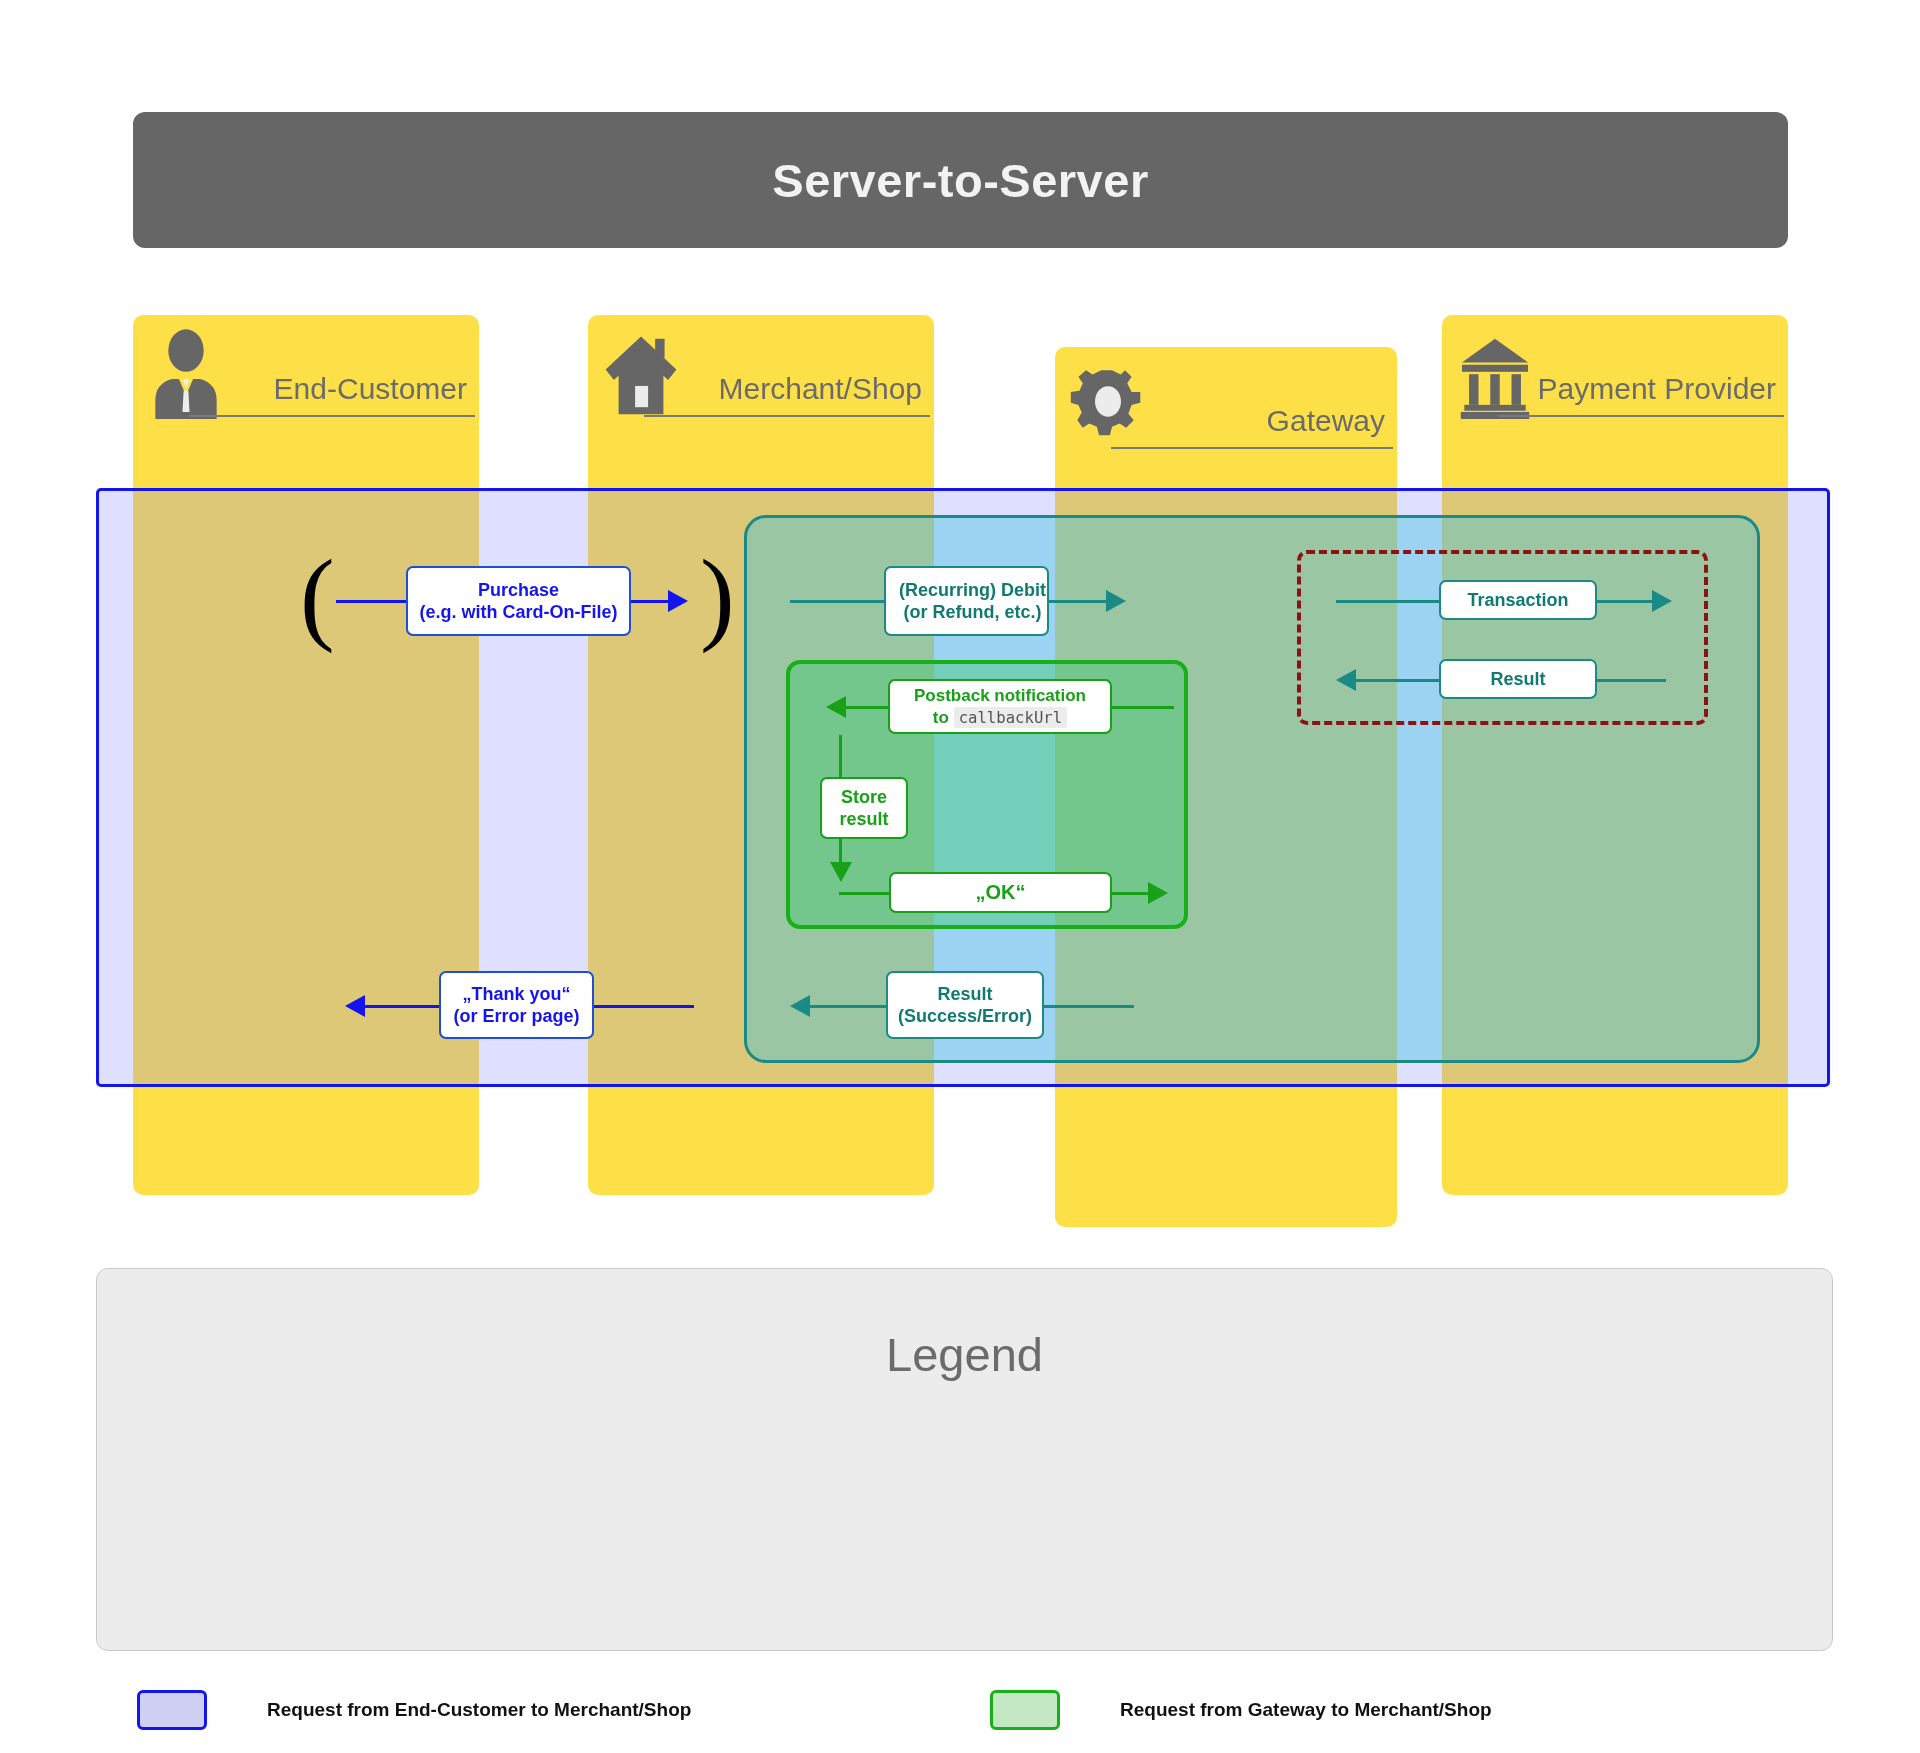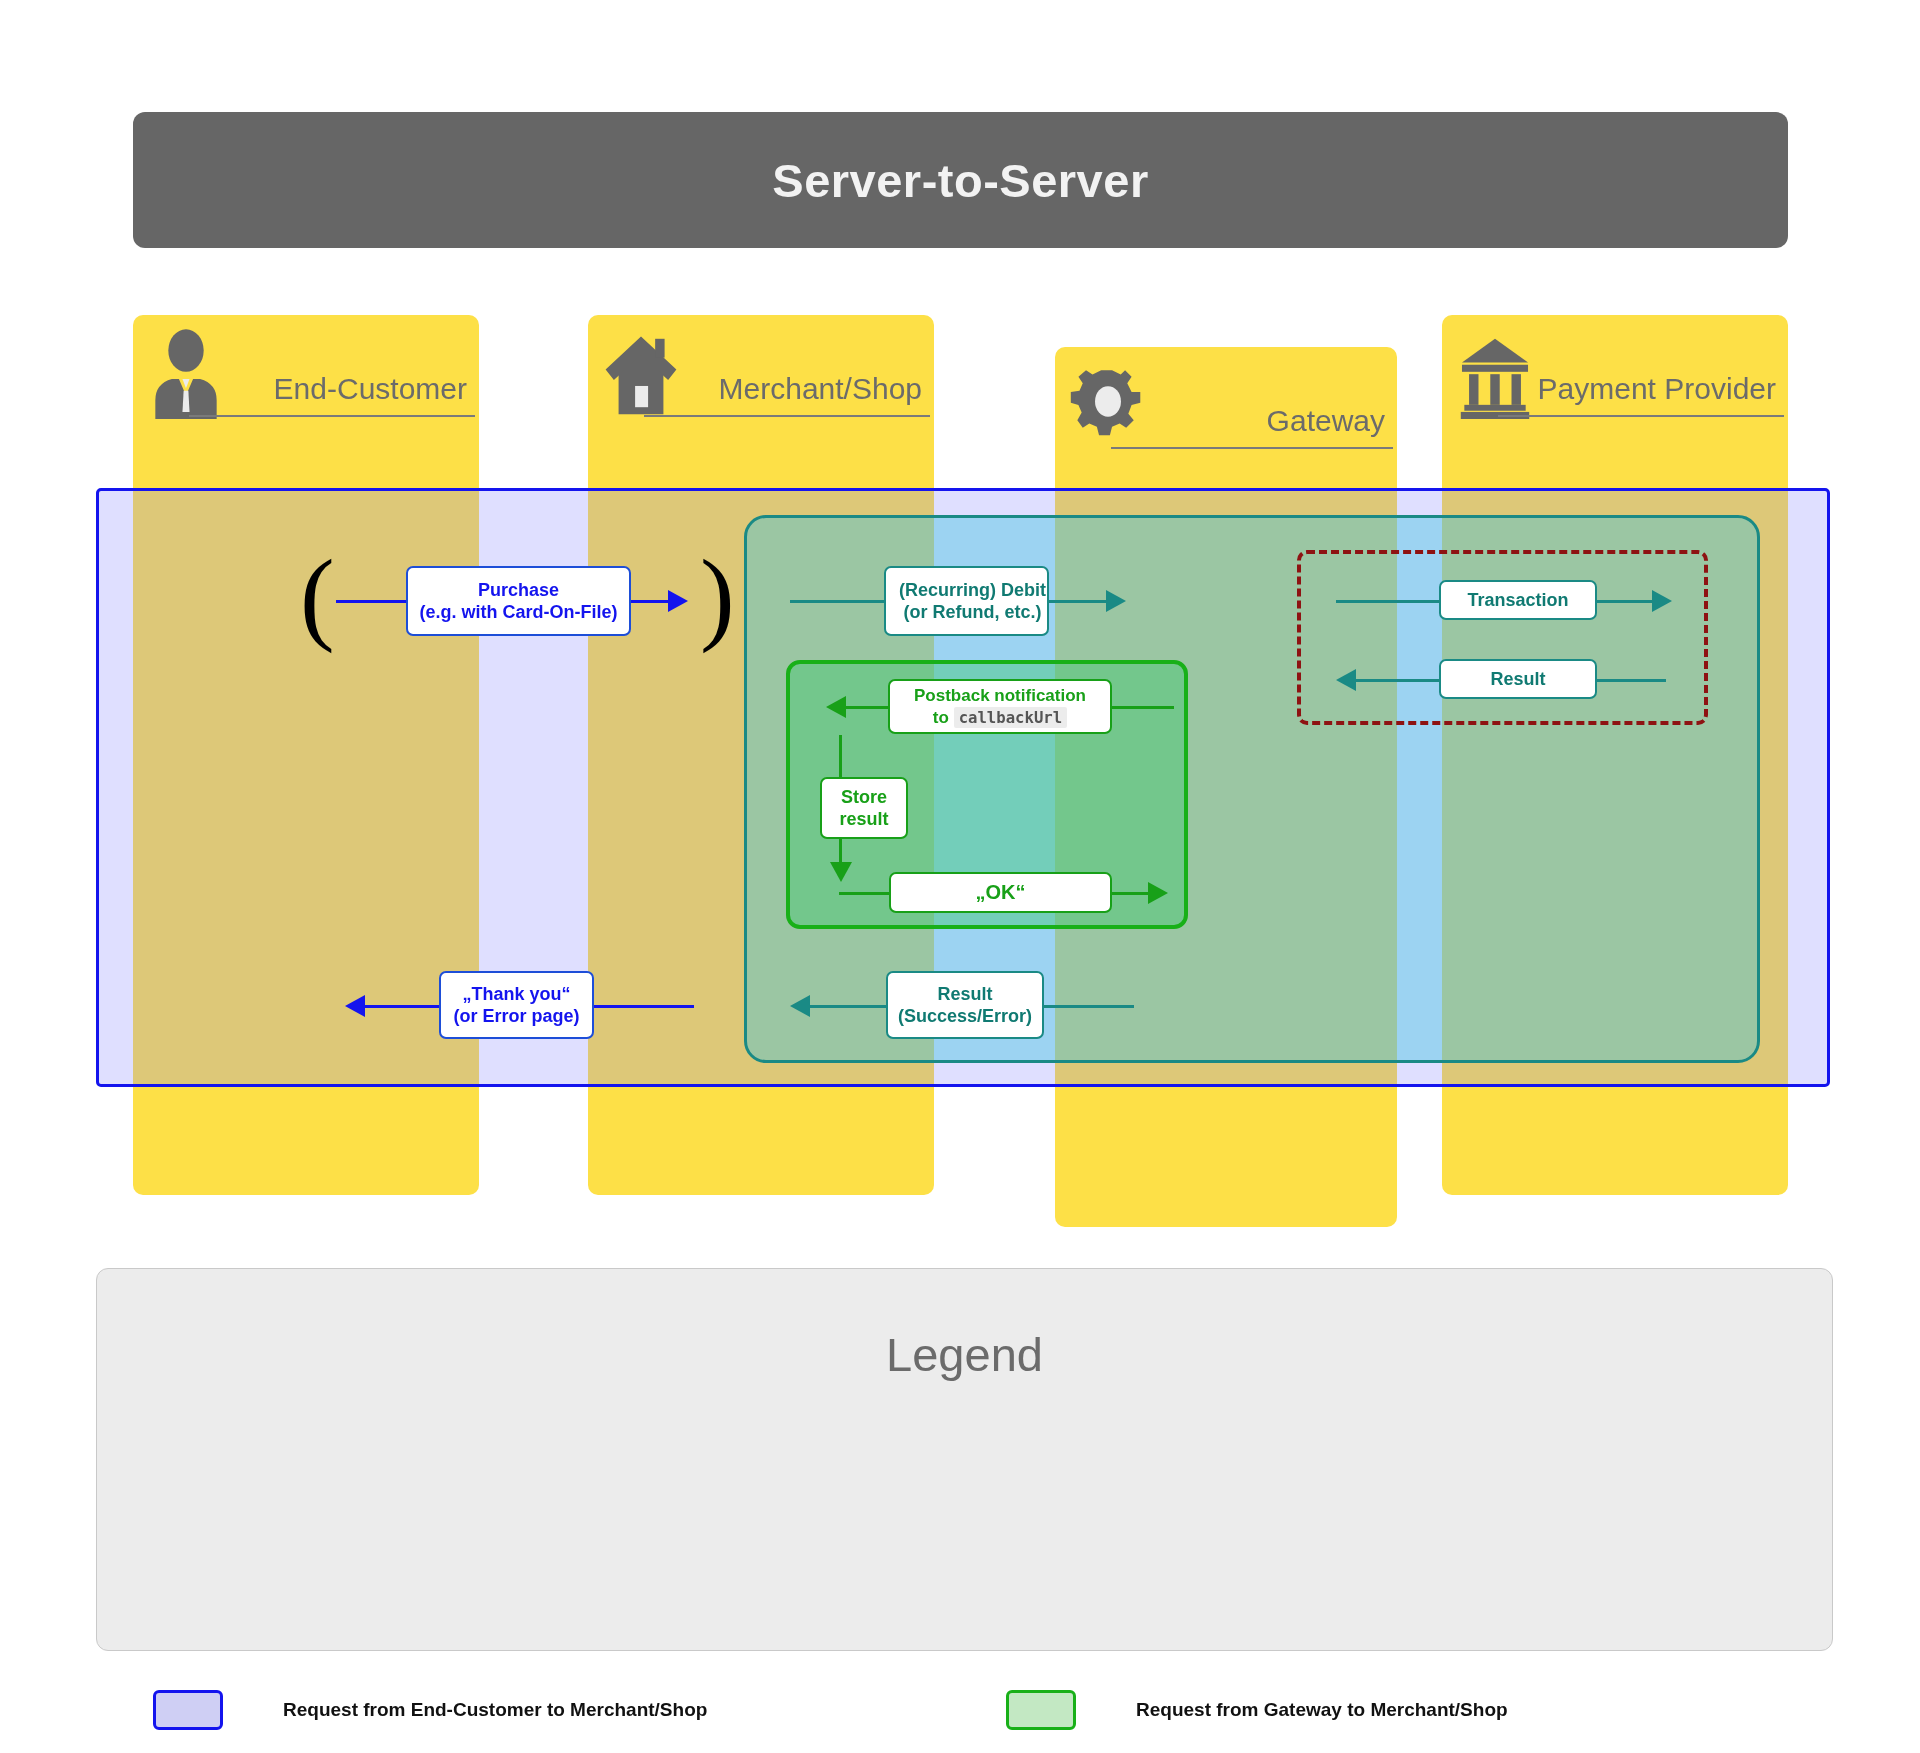--- a/index.html
+++ b/index.html
@@ -118,21 +118,21 @@
     z-index: 6;
   }
   .node .ln { display: block; white-space: nowrap; }
   .node.blue   { border: 2px solid #1d4ed8; color: #1414ee; }
   .node.teal   { border: 2px solid #1a8a85; color: #107a72; }
   .node.green  { border: 2px solid #18a018; color: #18a018; }
   .code {
     font-family: "DejaVu Sans Mono", monospace;
     background: #ececec;
     color: #555555;
-    font-weight: bold;
+    font-weight: normal;
     padding: 1px 5px;
     border-radius: 2px;
     font-size: 0.92em;
   }
 
   
   .ln-h { position: absolute; height: 3px; z-index: 4; }
   .ln-v { position: absolute; width: 3px; z-index: 4; }
   .ln-blue  { background: #1414ee; }
   .ln-teal  { background: #1a8a85; }
@@ -165,21 +165,21 @@
     border: 1px solid #c9c9c9;
     border-radius: 12px;
   }
   .legend-title {
     position: absolute;
     left: 0; top: 58px; width: 100%;
     text-align: center;
     color: #6b6b6b;
     font-size: 47px;
   }
-  .legend-item { position: absolute; display: flex; align-items: center; margin-left: 16px; }
+  .legend-item { position: absolute; display: flex; align-items: center; }
   .swatch { width: 70px; height: 40px; border-radius: 6px; margin-right: 0; flex: 0 0 auto; }
   .sw-blue   { background: #cfcff4; border: 3px solid #1414ee; }
   .sw-green  { background: #c3e8c3; border: 3px solid #18b018; }
   .legend-text {
     margin-left: 60px;
     color: #111111;
     font-size: 19px;
     font-weight: bold;
     white-space: nowrap;
   }

